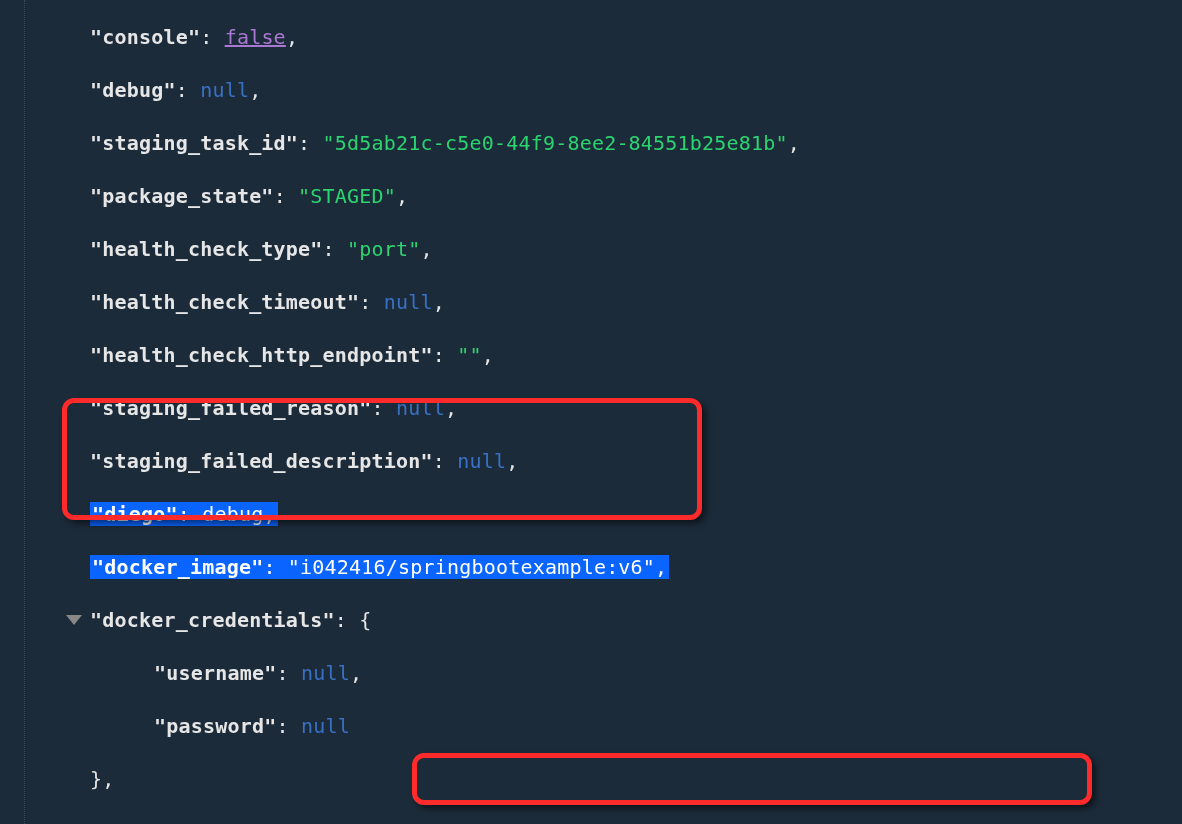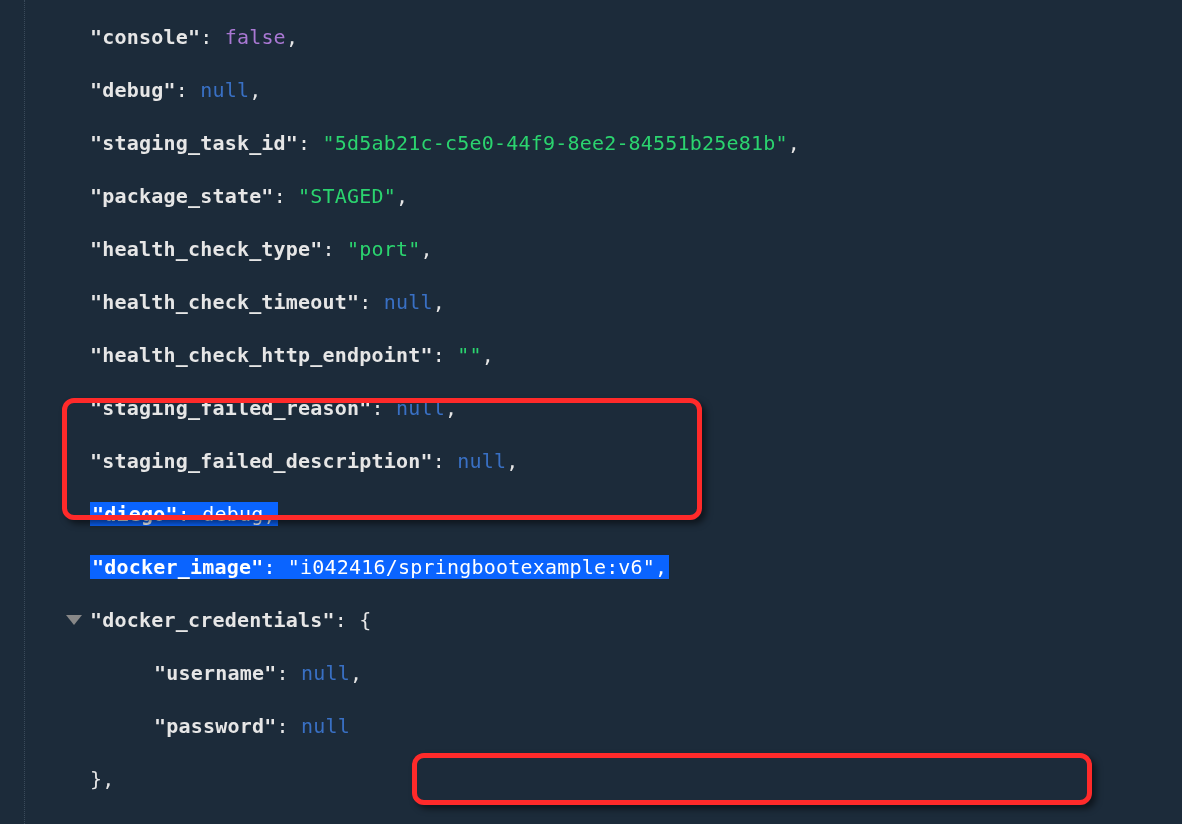--- a/index.html
+++ b/index.html
@@ -41,21 +41,21 @@
   }
   .line.nested {
     padding-left: 134px;
   }
   .line.close-brace {
     padding-left: 70px;
   }
   .key { color: #e6e6e6; font-weight: 600; }
   .colon { color: #e6e6e6; }
   .str { color: #2bd46f; }
-  .bool { color: #a978d3; }
+  .bool { color: #a978d3; text-decoration: underline; }
   .nullv { color: #3970c4; }
   .comma { color: #e6e6e6; }
   .brace { color: #e6e6e6; }
   .truebool { color: #e6e6e6; }
 
   .highlight-box-1 {
     position: absolute;
     left: 62px;
     width: 640px;
     top: 398px;

